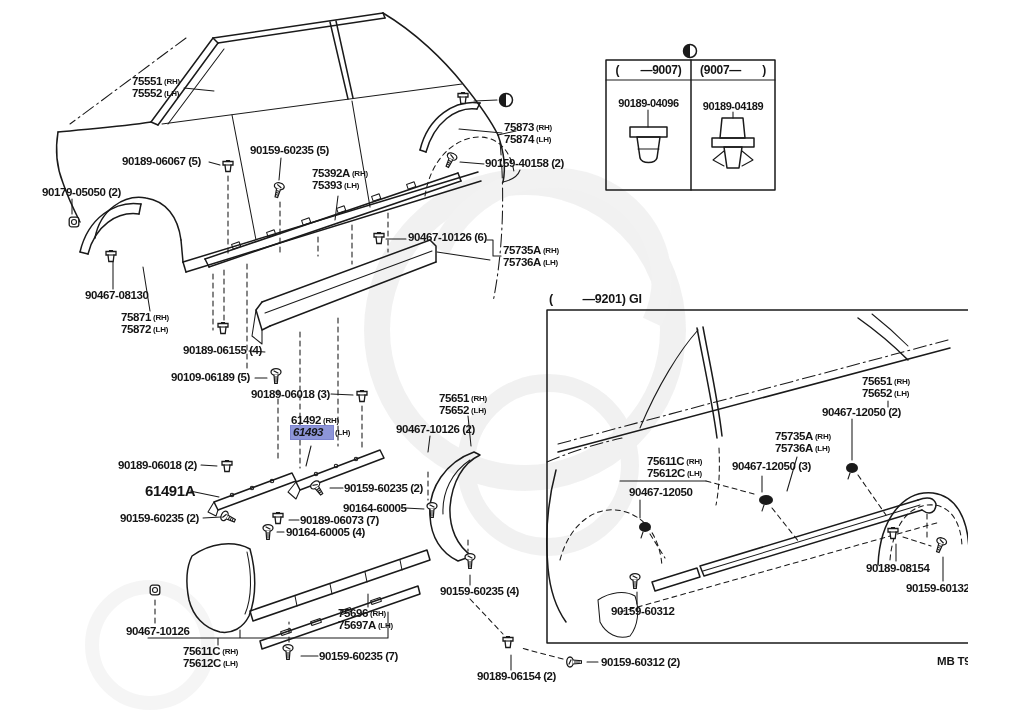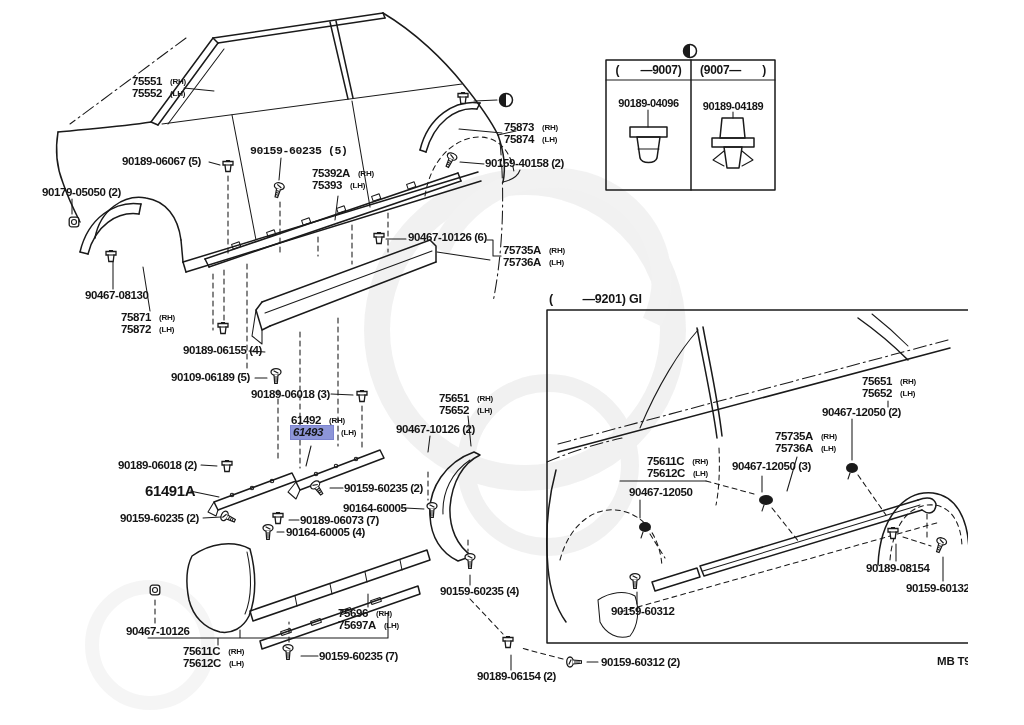--- a/index.html
+++ b/index.html
@@ -9,21 +9,21 @@
   
   .s{stroke:#1a1a1a;fill:none;stroke-width:1.5;stroke-linecap:round;stroke-linejoin:round;}
   .t{stroke-width:1.05;}
   .d{stroke-dasharray:5 4;}
   .dd{stroke-dasharray:13 4 2 4;}
   .fillink{fill:#1a1a1a;stroke:none;}
   
   .plabel{position:absolute;font-weight:bold;font-size:11.5px;line-height:11px;
           letter-spacing:-0.4px;white-space:nowrap;color:#141414;cursor:pointer;}
   .plabel .pl-line{display:block;}
-  .plabel .suf{font-size:8px;font-weight:bold;margin-left:8px;letter-spacing:-0.2px;position:relative;top:-1px;}
+  .plabel .suf{font-size:8px;font-weight:bold;margin-left:2px;letter-spacing:-0.2px;position:relative;top:-1px;}
   .plabel .num.hl{background:#8d95d8;outline:1px solid #7b83cf;padding:0 10px 1px 2px;font-style:italic;}
   .plabel.lg{font-size:15px;}
   
   .cbx{position:absolute;text-align:center;font-weight:bold;white-space:pre;color:#141414;}
   .cbx.hdr{font-size:12px;letter-spacing:-0.3px;}
   .cbx.prt{font-size:11px;letter-spacing:-0.4px;}
   .freetext{position:absolute;font-weight:bold;white-space:pre;color:#141414;}
   .inset-title{font-size:12.5px;letter-spacing:-0.2px;}
   .fig-code{font-size:11.5px;letter-spacing:-0.2px;padding-left:12px;}
 </style>
@@ -305,21 +305,21 @@
 
 <div class="freetext inset-title" style="left:549px;top:292px;">(         —9201) GI</div>
 
 <div class="freetext fig-code" style="left:925px;top:655px;">MB T938-F</div>
 
 <div>
       <div class="plabel" style="left: 132px; top: 76px;">
         <span class="pl-line"><span class="num">75551</span><span class="suf">(RH)</span></span>
         <span class="pl-line"><span class="num">75552</span><span class="suf">(LH)</span></span>
       </div>
-      <div class="plabel" style="left: 250px; top: 145px; font-family: Liberation Mono, monospace;">
+      <div class="plabel" style="left: 250px; top: 145px;">
         <span class="pl-line"><span class="num">90159-60235 (5)</span></span>
       </div>
       <div class="plabel" style="left: 122px; top: 156px;">
         <span class="pl-line"><span class="num">90189-06067 (5)</span></span>
       </div>
       <div class="plabel" style="left: 312px; top: 168px;">
         <span class="pl-line"><span class="num">75392A</span><span class="suf">(RH)</span></span>
         <span class="pl-line"><span class="num">75393</span><span class="suf">(LH)</span></span>
       </div>
       <div class="plabel" style="left: 42px; top: 187px;">

